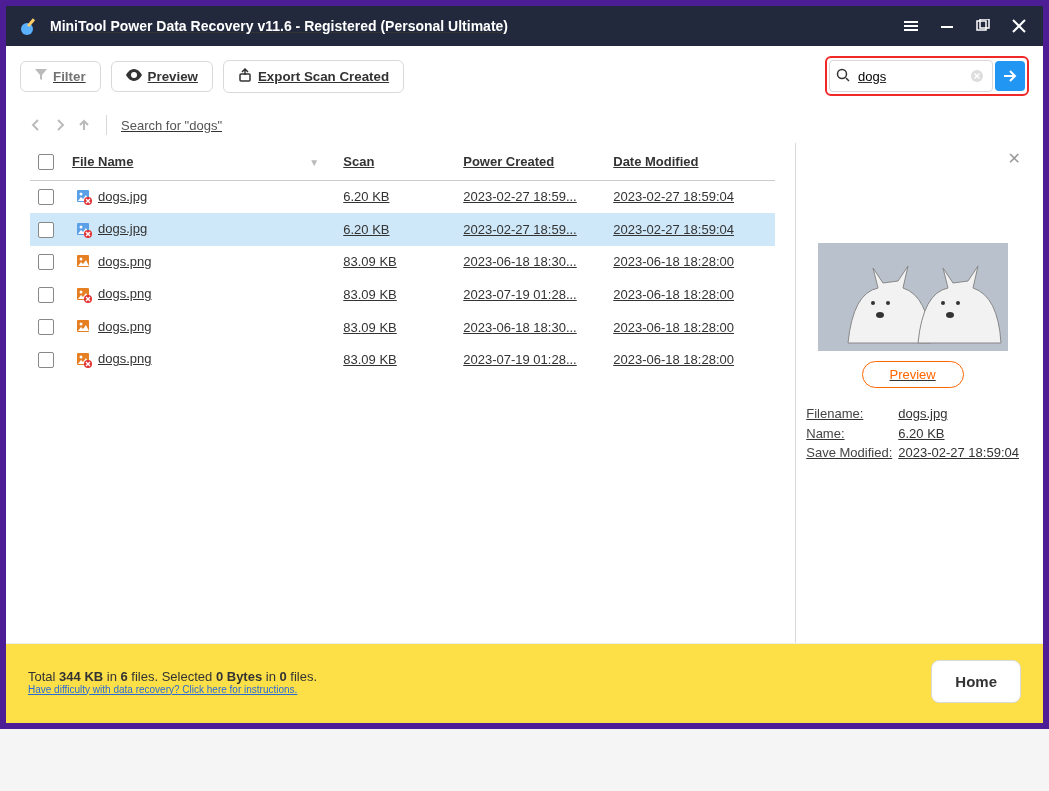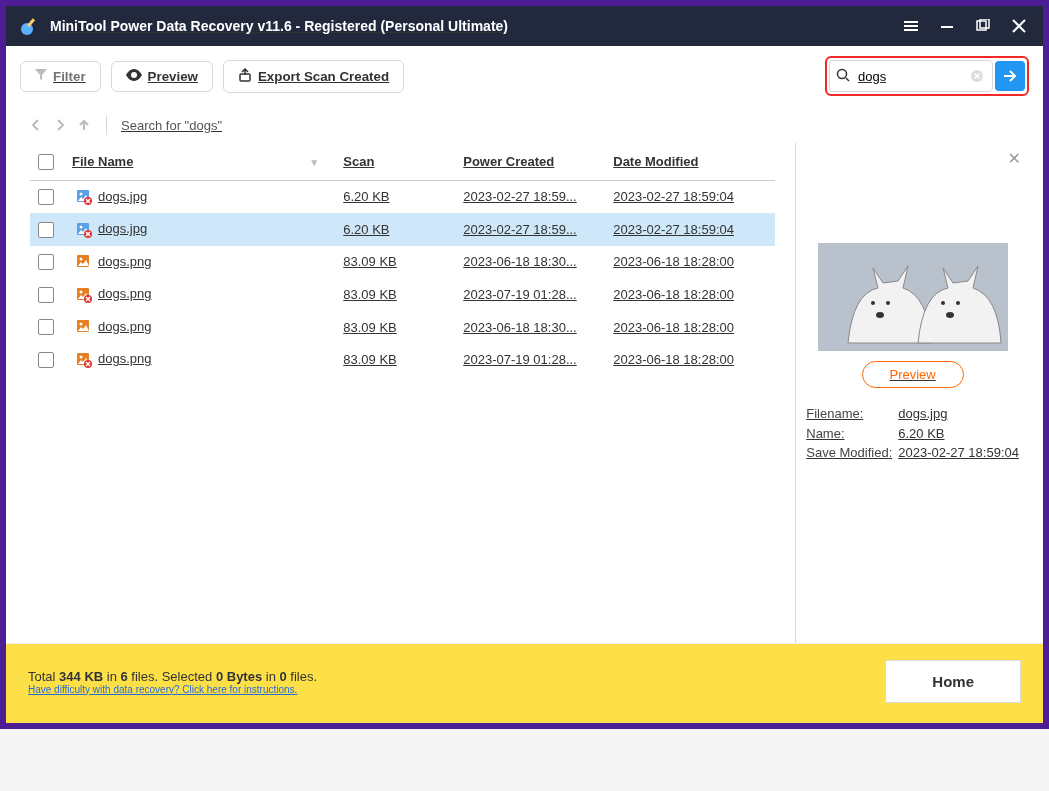--- a/index.html
+++ b/index.html
@@ -50,21 +50,21 @@
   .pbtn{display:block;width:80px;margin:8px auto 16px auto;border:1px solid var(--accent-orange);color:var(--accent-orange);background:#fff;padding:5px 10px;border-radius:16px;cursor:pointer;text-align:center;}
   .meta{font-size:13px;line-height:1.5;}
   .meta .row{display:flex;}
   .meta .lbl{width:92px;color:#444;}
   .meta .val{flex:1 1 auto;white-space:nowrap;overflow:hidden;text-overflow:ellipsis;}
   
   .footer{position:absolute;left:0;right:0;bottom:0;display:flex;align-items:center;padding:16px 22px 20px 22px;border-top:1px solid #eee;background:#fde047;}
   .footer .stat{font-size:13px;}
   .footer .help{font-size:10px;color:#2a6bd6;text-decoration:underline;cursor:pointer;}
   .footer .spacer{flex:1 1 auto;}
-  .bigbtn{border:1px solid var(--border);background:#fff;border-radius:0;padding:12px 46px;font-weight:bold;font-size:15px;cursor:pointer;margin-left:14px;color:#333;}
+  .bigbtn{border:1px solid var(--border);background:#fff;border-radius:8px;padding:12px 23px;font-weight:bold;font-size:15px;cursor:pointer;margin-left:14px;color:#333;}
   .bigbtn.disabled{color:#bbb;cursor:not-allowed;} 
 </style>
 </head>
 <body>
 
 <div class="window">
 
   <div class="titlebar">
     <span class="logo">
       <svg width="20" height="20" viewBox="0 0 20 20">

